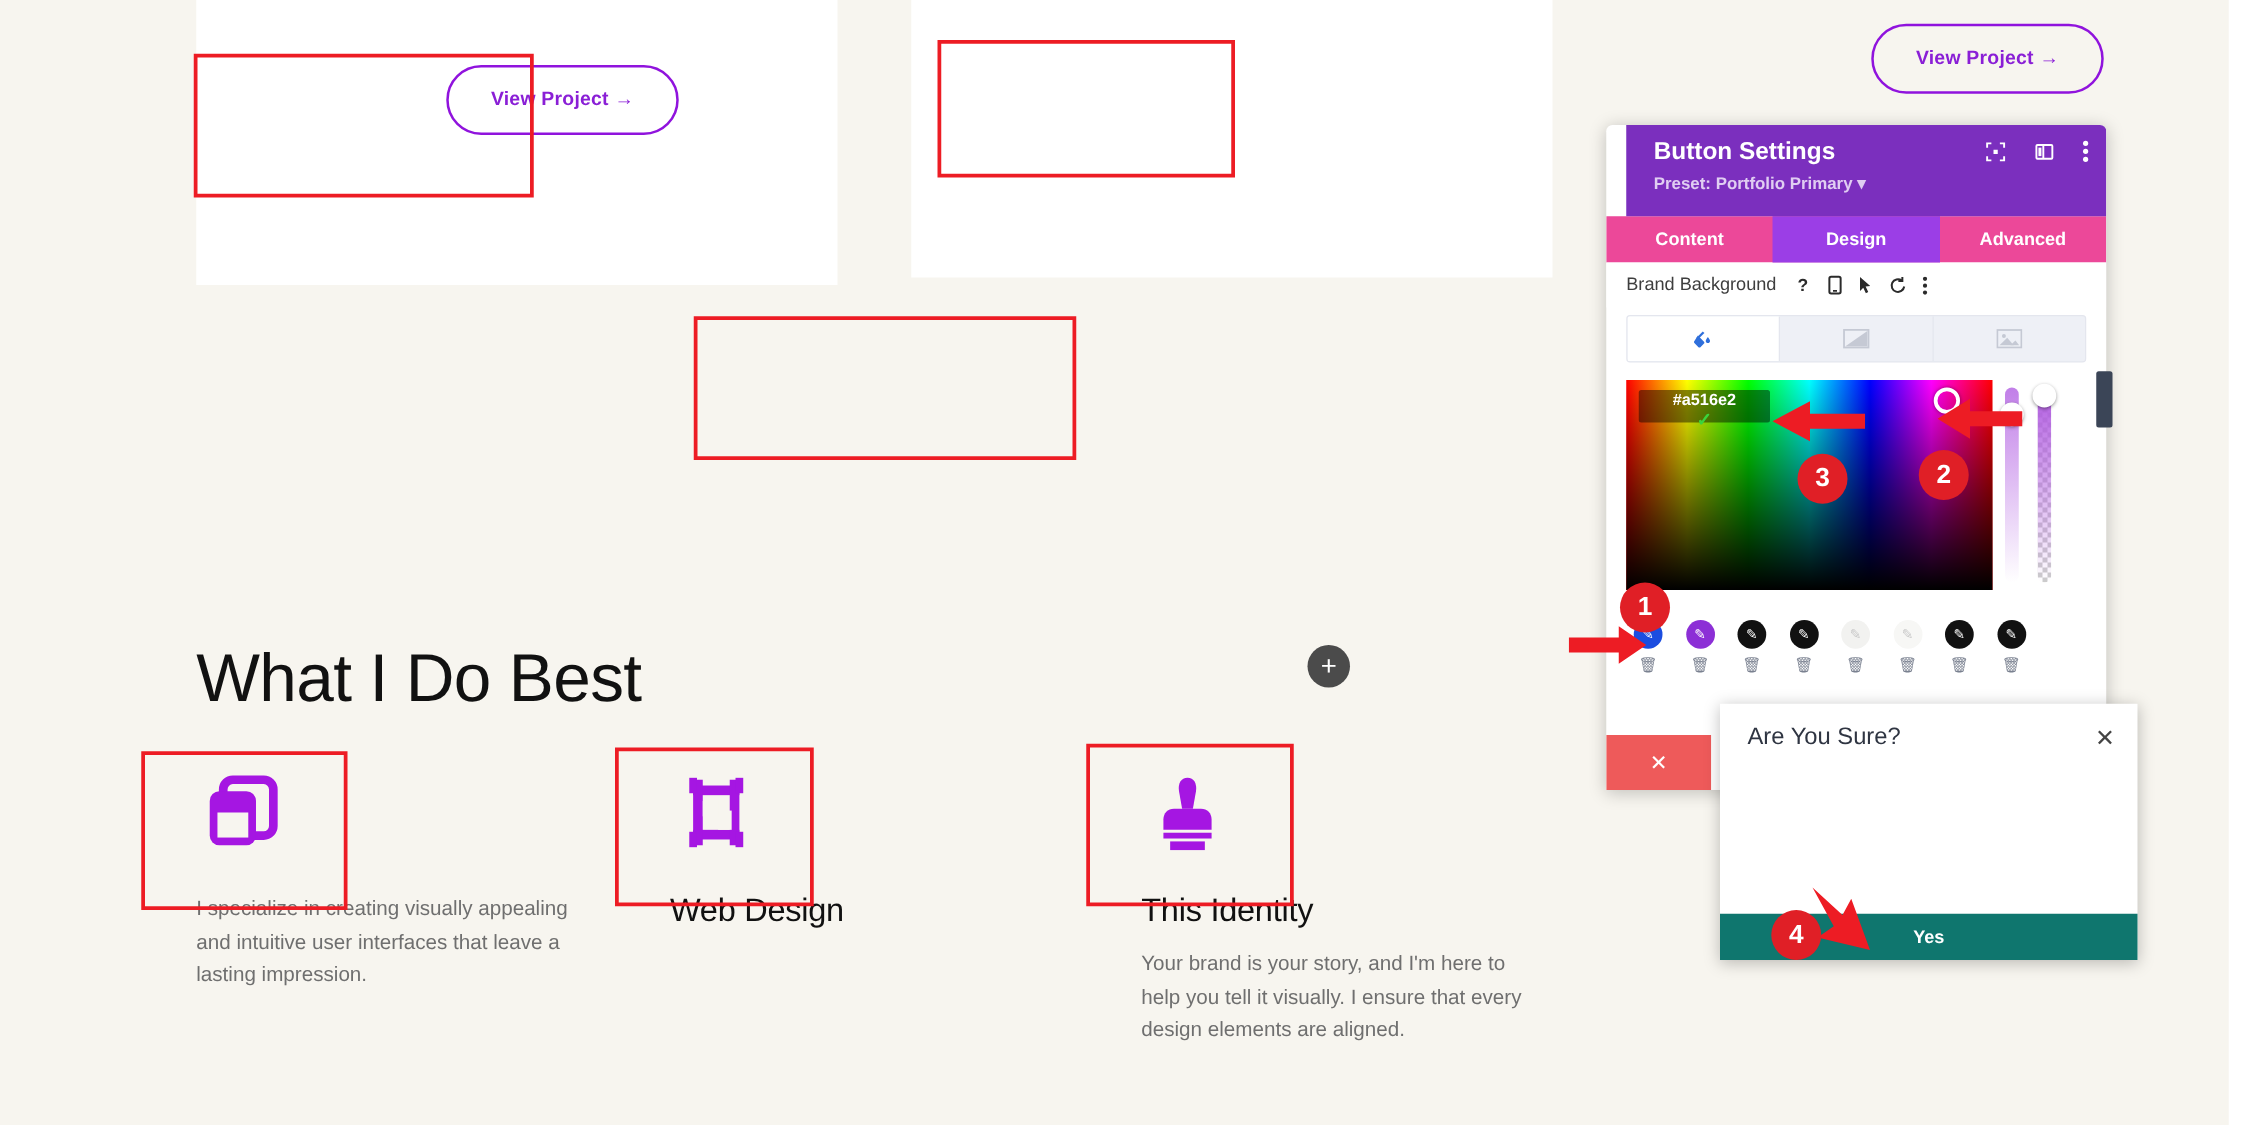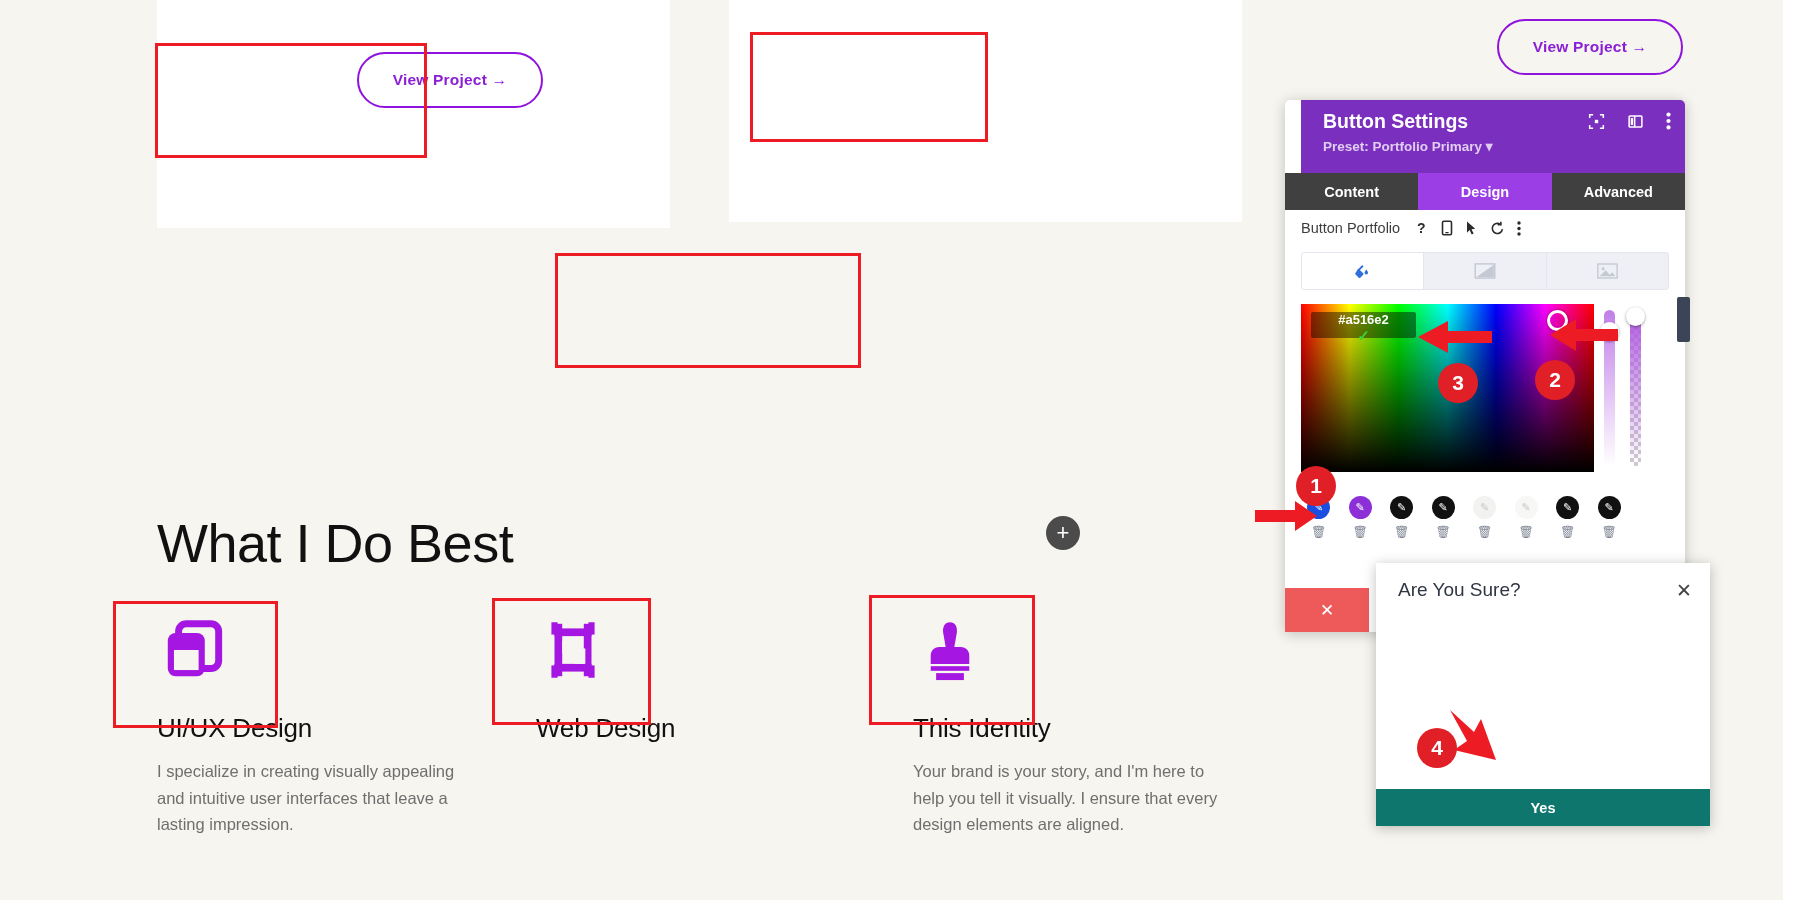--- a/index.html
+++ b/index.html
@@ -122,21 +122,21 @@
     font-family:"Liberation Sans", sans-serif;
   }
   #panel-preset{
     position:absolute; left:22px; top:38px;
     color:#e0cdf2; font-size:13.5px; font-weight:bold;
     font-family:"Liberation Sans", sans-serif;
   }
   .hdr-icons{ position:absolute; right:14px; top:12px; display:flex; gap:22px; align-items:center;}
   .hdr-ic{ color:#ffffff; display:flex; align-items:center; justify-content:center; }
 
-  #panel-tabs{ display:flex; height:37px; background:#404040; }
+  #panel-tabs{ display:flex; height:37px; background:#ec4899; }
   .ptab{
     flex:1; display:flex; align-items:center; justify-content:center;
     color:#ffffff; font-size:14.5px; font-weight:bold;
     font-family:"Liberation Sans", sans-serif;
   }
   .ptab.active{ background:#9b3ee6; }
 
   #field-row{
     height:36px; display:flex; align-items:center; padding:0 16px;
     background:#ffffff; gap:12px;
@@ -229,21 +229,21 @@
 
   
   #panel-scrollbar{
     position:absolute; left:1677px; top:297px;
     width:13px; height:45px; background:#3b4557; border-radius:2px;
   }
 
   
   #confirm-dialog{
     position:absolute; left:1376px; top:563px;
-    width:334px; height:263px; background:#ffffff;
+    width:334px; height:205px; background:#ffffff;
     box-shadow:0 2px 12px rgba(0,0,0,.25);
   }
   #confirm-title{
     position:absolute; left:22px; top:16px;
     font-size:19px; color:#2f3542; font-weight:500;
     font-family:"Liberation Sans", sans-serif;
   }
   #confirm-close{
     position:absolute; right:18px; top:16px; font-size:19px; color:#444;
   }
@@ -304,21 +304,20 @@
   <div id="add-module-btn">+</div>
 
   <div class="svc" id="svc-0">
     <div class="svc-icon">
       <svg width="74" height="74" viewBox="0 0 48 48" fill="#a516e2">
         <rect x="14" y="7" width="26" height="29" rx="5" fill="none" stroke="#a516e2" stroke-width="4.5"></rect>
         <rect x="7" y="13" width="24" height="28" rx="5" fill="#a516e2"></rect>
         <rect x="11" y="24" width="16" height="13" fill="#f7f5ef"></rect>
       </svg>
     </div>
-    <div class="svc-title">UI/UX Design</div>
     <div class="svc-desc">I specialize in creating visually appealing and intuitive user interfaces that leave a lasting impression.</div>
   </div>
 
   <div class="svc" id="svc-1">
     <div class="svc-icon">
       <svg width="74" height="74" viewBox="0 0 48 48" fill="#a516e2">
         <rect x="12" y="10" width="24" height="5"></rect>
         <rect x="12" y="33" width="24" height="5"></rect>
         <rect x="12" y="7" width="5" height="34"></rect>
         <rect x="31" y="7" width="5" height="34"></rect>
@@ -383,21 +382,21 @@
     </div>
   </div>
 
   <div id="panel-tabs">
     <div class="ptab">Content</div>
     <div class="ptab active">Design</div>
     <div class="ptab">Advanced</div>
   </div>
 
   <div id="field-row">
-    <span id="field-label">Button Portfolio</span>
+    <span id="field-label">Brand Background</span>
     <span class="field-ic">
       <svg width="13" height="16" viewBox="0 0 13 16" fill="#2b2b2b">
           <text x="1" y="13" font-size="14" font-family="Liberation Sans" font-weight="bold">?</text>
         </svg>
     </span>
     <span class="field-ic">
       <svg width="12" height="16" viewBox="0 0 12 16" fill="none" stroke="#2b2b2b" stroke-width="1.6">
         <rect x="1.5" y="1.3" width="9" height="13.4" rx="1.4"></rect>
           <line x1="4.4" y1="12.6" x2="7.6" y2="12.6" stroke-width="1.4"></line>
       </svg>

